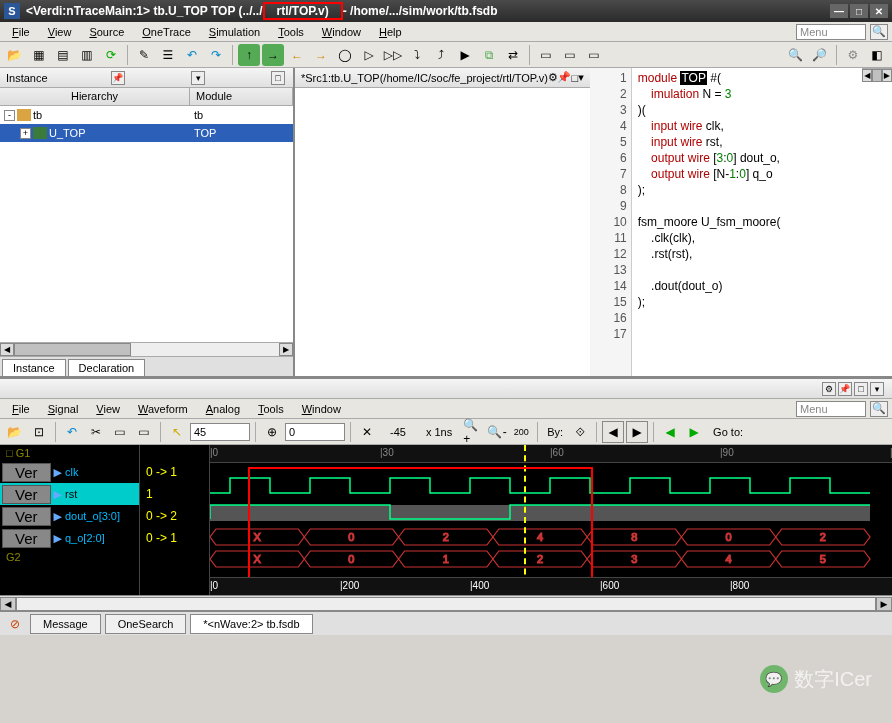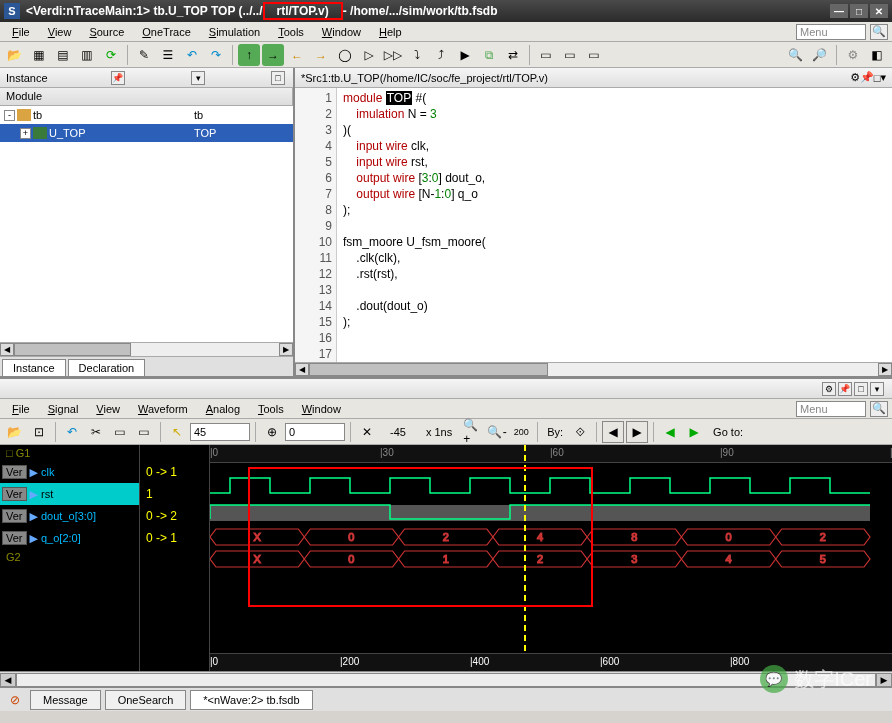--- a/index.html
+++ b/index.html
@@ -32,35 +32,35 @@
 .trow .tc2{flex:1;padding-left:4px}
 .expander{width:11px;height:11px;border:1px solid #888;background:#fff;color:#000;font-size:9px;display:flex;align-items:center;justify-content:center}
 .ticon{width:14px;height:12px;display:inline-block}
 .tabbar{height:20px;background:#e0e0e0;border-top:1px solid #aaa;display:flex;align-items:flex-end}
 .tab{padding:2px 10px;border:1px solid #888;background:#ffffff;border-bottom:none;margin-left:2px;font-size:11px;cursor:pointer}
 .tab.act{background:#fff}
 .scrollh{height:14px;background:#eee;border-top:1px solid #aaa;display:flex}
 .scrollh .thumb{width:40%;height:100%;background:#c0c0c0;border:1px solid #888}
 .scrollh .arrow{width:14px;height:100%;background:#ddd;border:1px solid #888;font-size:8px;display:flex;align-items:center;justify-content:center}
 
-.srcpane{flex:1;display:flex;flex-direction:column;background:#fff}
+.srcpane{flex:1;display:flex;background:#fff}
 .srchdr{height:20px;background:linear-gradient(#f5f5f5,#e0e0e0);border-bottom:1px solid #aaa;display:flex;align-items:center;padding:0 6px;font-size:11px}
 .srcbody{flex:1;display:flex;overflow:hidden;font-family:monospace;font-size:12px}
 .gutter{width:42px;background:#f5f5f5;border-right:1px solid #ccc;text-align:right;padding:2px 4px;color:#555;line-height:16px}
 .code{flex:1;padding:2px 6px;line-height:16px;white-space:pre}
 .kw{color:#b00000}
 .num{color:#008000}
 .hl{background:#000;color:#fff;padding:0 1px}
 
 .nwave{display:flex;flex-direction:column;border-top:1px solid #888}
-.wavarea{height:226px;background:#000;display:flex;position:relative}
+.wavarea{height:150px;background:#000;display:flex;position:relative}
 .sigcol{width:140px;background:#000;border-right:1px solid #444;color:#0bf;font-family:monospace;font-size:11px}
 .sigrow{height:22px;display:flex;align-items:center;padding-left:2px;gap:3px}
 .sigrow.sel{background:#0cc;color:#000}
-.sigrow .box{background:#888;color:#000;padding:0 3px;font-size:11px;border:1px solid #555}
+.sigrow .box{background:#888;color:#000;padding:0 12px;font-size:15px;border:1px solid #555}
 .valcol{width:70px;background:#000;border-right:1px solid #444;color:#ff0;font-family:monospace;font-size:12px}
 .valrow{height:22px;display:flex;align-items:center;padding-left:6px}
 .ghdr{color:#880;padding:2px 6px;height:16px}
 .wavecol{flex:1;background:#000;position:relative;overflow:hidden}
 .ruler{height:18px;background:#111;color:#888;font-family:monospace;font-size:10px;position:relative;border-bottom:1px solid #444}
 .ruler span{position:absolute;top:2px}
 .redoverlay{position:absolute;border:2px solid red;left:38px;top:22px;width:345px;height:140px;pointer-events:none}
 .cursor{position:absolute;width:0;border-left:2px dashed #ff0;top:0;bottom:0;left:314px}
 svg.wavesvg{position:absolute;top:18px;left:0}
 .hscroll{height:16px;background:#ddd;border-top:1px solid #888;display:flex;align-items:center}
@@ -140,20 +140,21 @@
 <div class="upper">
 
   <div class="leftpane">
     <div class="panehdr">
       <span>Instance</span>
       <div class="picon">📌</div>
       <div class="picon">▾</div>
       <div class="picon">□</div>
     </div>
     <div class="treehead">
+      <div class="c1">Hierarchy</div>
       <div class="c2">Module</div>
     </div>
     <div class="treebody" id="treebody">
         <div class="trow">
           <div class="tc1" style="padding-left:4px">
     <span class="expander">-</span>
     <span class="ticon" style="background:#d9a441"></span>
     <span>tb</span>
           </div>
     <div class="tc2">tb</div>

